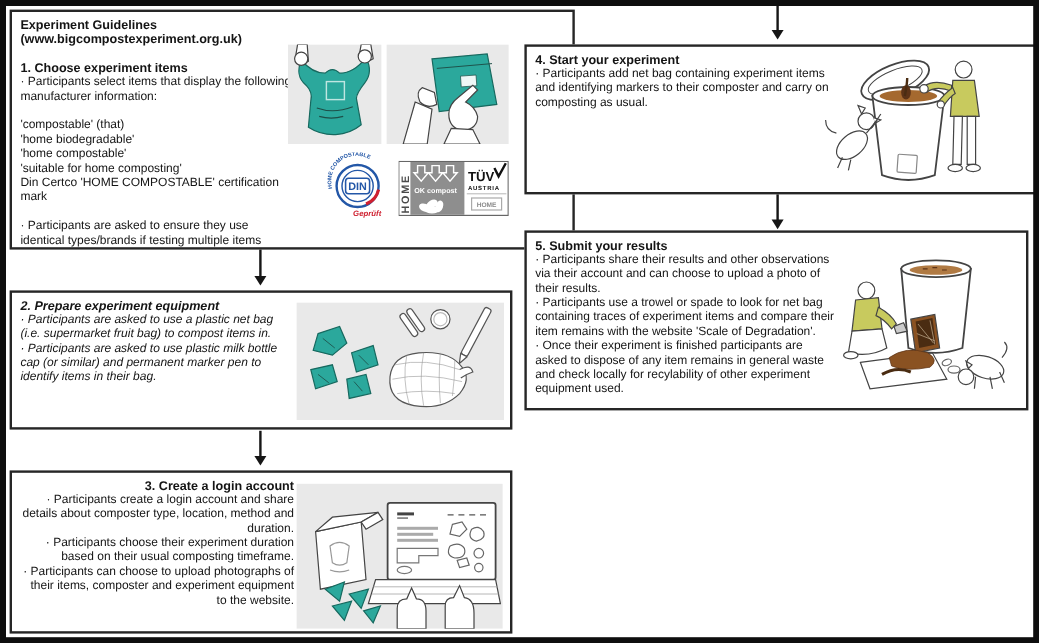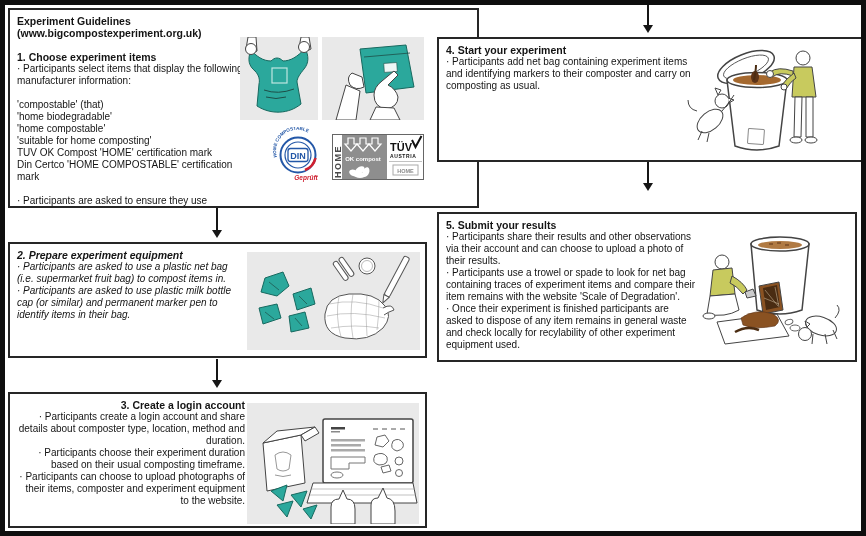--- a/index.html
+++ b/index.html
@@ -31,21 +31,20 @@
   <div class="box" style="left:8px;top:8px;width:471px;height:200px;">
     <div class="txt" style="width:228px;">
       <div class="h">Experiment Guidelines</div>
       <div class="h">(www.bigcompostexperiment.org.uk)</div>
       <div class="h mt">1. Choose experiment items</div>
       <div class="p">· Participants select items that display the following manufacturer information:</div>
       <div class="p mt">'compostable' (that)</div>
       <div class="p">'home biodegradable'</div>
       <div class="p">'home compostable'</div>
       <div class="p">'suitable for home composting'</div>
-      <div class="p">TUV OK Compost 'HOME' certification mark</div>
       <div class="p">Din Certco 'HOME COMPOSTABLE' certification mark</div>
       <div class="p mt">· Participants are asked to ensure they use identical types/brands if testing multiple items together.</div>
     </div>
 
     <div class="illus" style="left:230px;top:27px;">
       <svg width="78" height="83" viewBox="0 0 78 83">
         <rect width="78" height="83" fill="#e9e9e9"></rect>
         <path d="M8,0 L6,12 Q11,18 17,14 L16,0 Z" fill="#fff" stroke="#444"></path>
         <path d="M61,0 L59,11 Q65,16 71,12 L69,0 Z" fill="#fff" stroke="#444"></path>
         <path d="M11,13 C7,23 9,29 15,34 C19,38 20,43 19,47 L17,69 C31,78 49,77 61,67 L57,45 C57,41 60,37 64,32 C69,26 69,19 65,11 C58,20 50,24 43,24 C39,20 35,20 31,24 C23,24 16,19 11,13 Z" fill="#2ba89c" stroke="#17695f"></path>
@@ -251,21 +250,21 @@
           <path d="M46,55 l6,2 -5,3" fill="#fff" stroke="#444"></path>
           <path d="M44,64 L52,52" stroke="#444" fill="none"></path>
           <path d="M40,68 L49,57" stroke="#444" fill="none"></path>
           <path d="M20,88 l-4,9 M27,90 l-2,9" stroke="#444" fill="none"></path>
           <path d="M15,68 q-9,-2 -9,-11" stroke="#444" fill="none"></path>
         </g>
       </svg>
     </div>
   </div>
 
-  <div class="box" style="left:437px;top:212px;width:420px;height:150px;">
+  <div class="box" style="left:437px;top:192px;width:420px;height:150px;">
     <div class="txt" style="width:250px;">
       <div class="h">5. Submit your results</div>
       <div class="p">· Participants share their results and other observations via their account and can choose to upload a photo of their results.</div>
       <div class="p">· Participants use a trowel or spade to look for net bag containing traces of experiment items and compare their item remains with the website 'Scale of Degradation'.</div>
       <div class="p">· Once their experiment is finished participants are asked to dispose of any item remains in general waste and check locally for recylability of other experiment equipment used.</div>
     </div>
     <div class="illus" style="left:250px;top:16px;">
       <svg width="160" height="120" viewBox="0 0 160 120">
         <polygon points="28,92 88,84 100,106 36,114" fill="#fff" stroke="#444"></polygon>
         <path d="M62,14 L120,14 L113,80 Q91,88 68,80 Z" fill="#fff" stroke="#444" stroke-width="1.5"></path>

